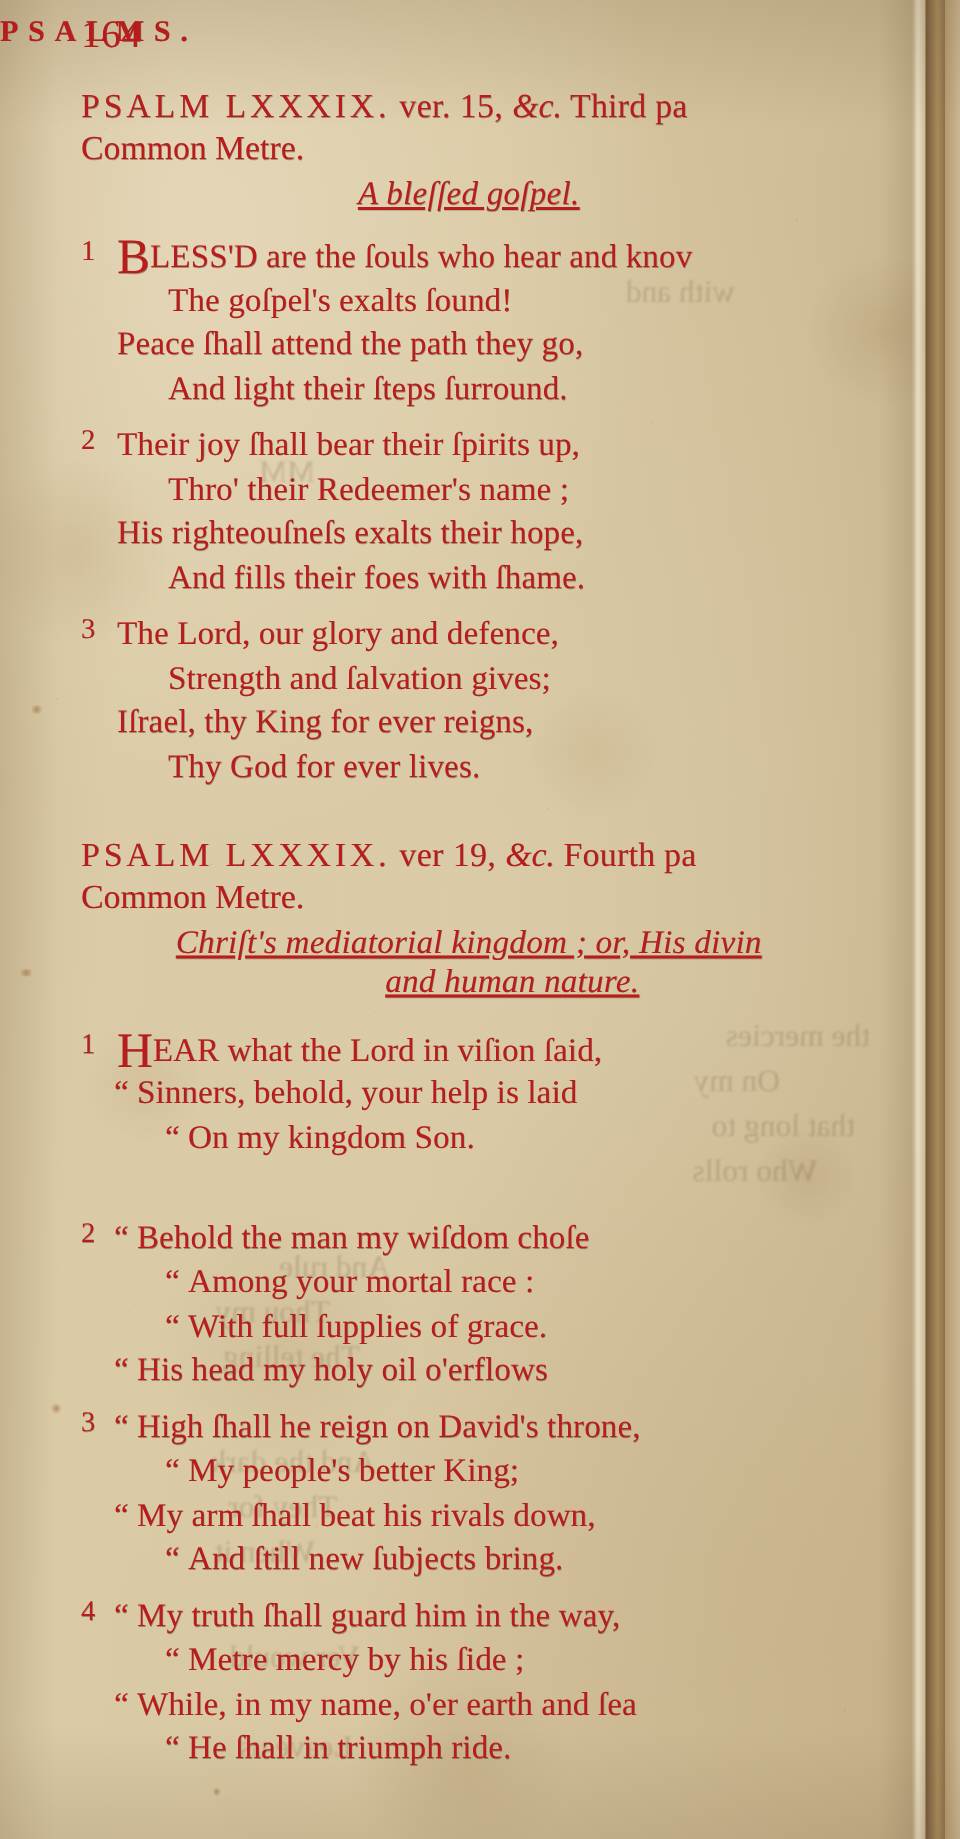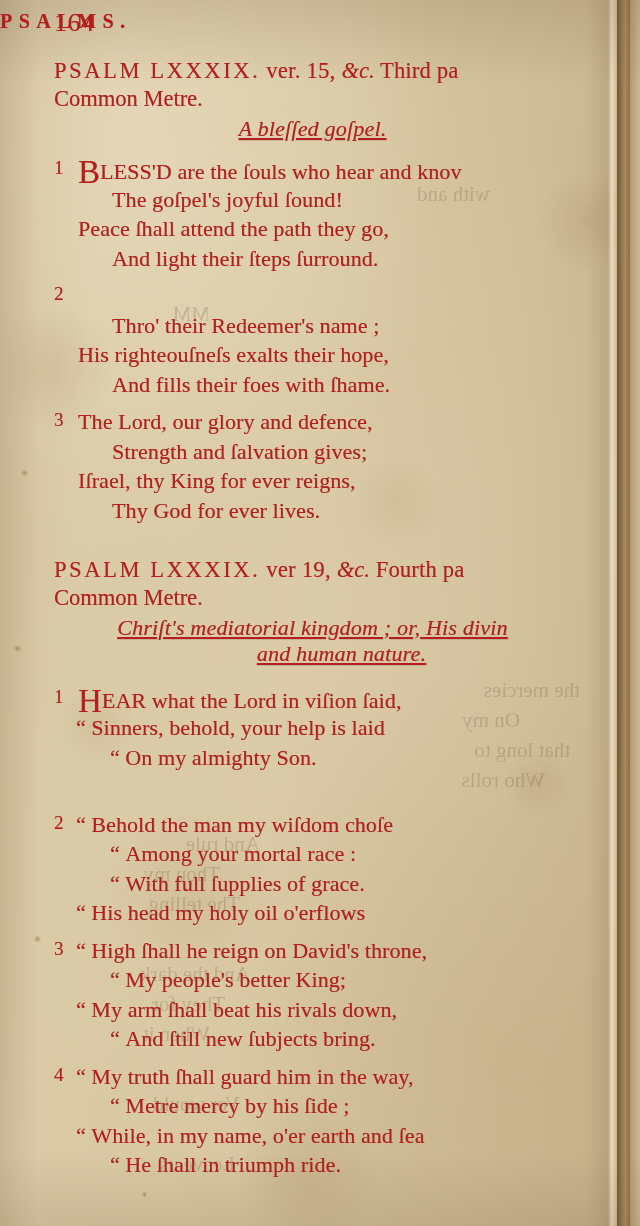--- a/index.html
+++ b/index.html
@@ -285,32 +285,33 @@
       </div>
       <div class="subtitle ink" style="top: 115.5px;">
         <span class="sub-b">A bleſſed goſpel.</span>
       </div>
       <div class="stanza" style="top: 157px;">
         <div class="vline ink">
           <span class="vnum">1</span>
           <span class="vtext flush"><span class="dropcap">B</span><span>LESS'D are the ſouls who hear and knov</span></span>
         </div>
         <div class="vline ink">
-          <span class="vtext indent"><span>The goſpel's joyful ſound!</span></span>
+          <span class="vtext indent"><span>The goſpel's exalts ſound!</span></span>
         </div>
         <div class="vline ink">
           <span class="vtext flush"><span>Peace ſhall attend the path they go,</span></span>
         </div>
         <div class="vline ink">
           <span class="vtext indent"><span>And light their ſteps ſurround.</span></span>
         </div>
       </div>
       <div class="stanza" style="top: 283px;">
         <div class="vline ink">
           <span class="vnum">2</span>
+          <span class="vtext flush"><span>Their joy ſhall bear their ſpirits up,</span></span>
         </div>
         <div class="vline ink">
           <span class="vtext indent"><span>Thro' their Redeemer's name ;</span></span>
         </div>
         <div class="vline ink">
           <span class="vtext flush"><span>His righteouſneſs exalts their hope,</span></span>
         </div>
         <div class="vline ink">
           <span class="vtext indent"><span>And fills their foes with ſhame.</span></span>
         </div>
@@ -340,21 +341,21 @@
       </div>
       <div class="stanza" style="top: 685.5px;">
         <div class="vline ink">
           <span class="vnum">1</span>
           <span class="vtext flush"><span class="dropcap">H</span><span>EAR what the Lord in viſion ſaid,</span></span>
         </div>
         <div class="vline ink">
           <span class="vtext q-flush"><span class="dq">“ </span><span>Sinners, behold, your help is laid</span></span>
         </div>
         <div class="vline ink">
-          <span class="vtext q-indent"><span class="dq">“ </span><span>On my almighty Son.</span></span>
+          <span class="vtext q-indent"><span class="dq">“ </span><span>On my kingdom Son.</span></span>
         </div>
       </div>
       <div class="stanza" style="top: 811.5px;">
         <div class="vline ink">
           <span class="vnum">2</span>
           <span class="vtext q-flush"><span class="dq">“ </span><span>Behold the man my wiſdom choſe</span></span>
         </div>
         <div class="vline ink">
           <span class="vtext q-indent"><span class="dq">“ </span><span>Among your mortal race :</span></span>
         </div>

